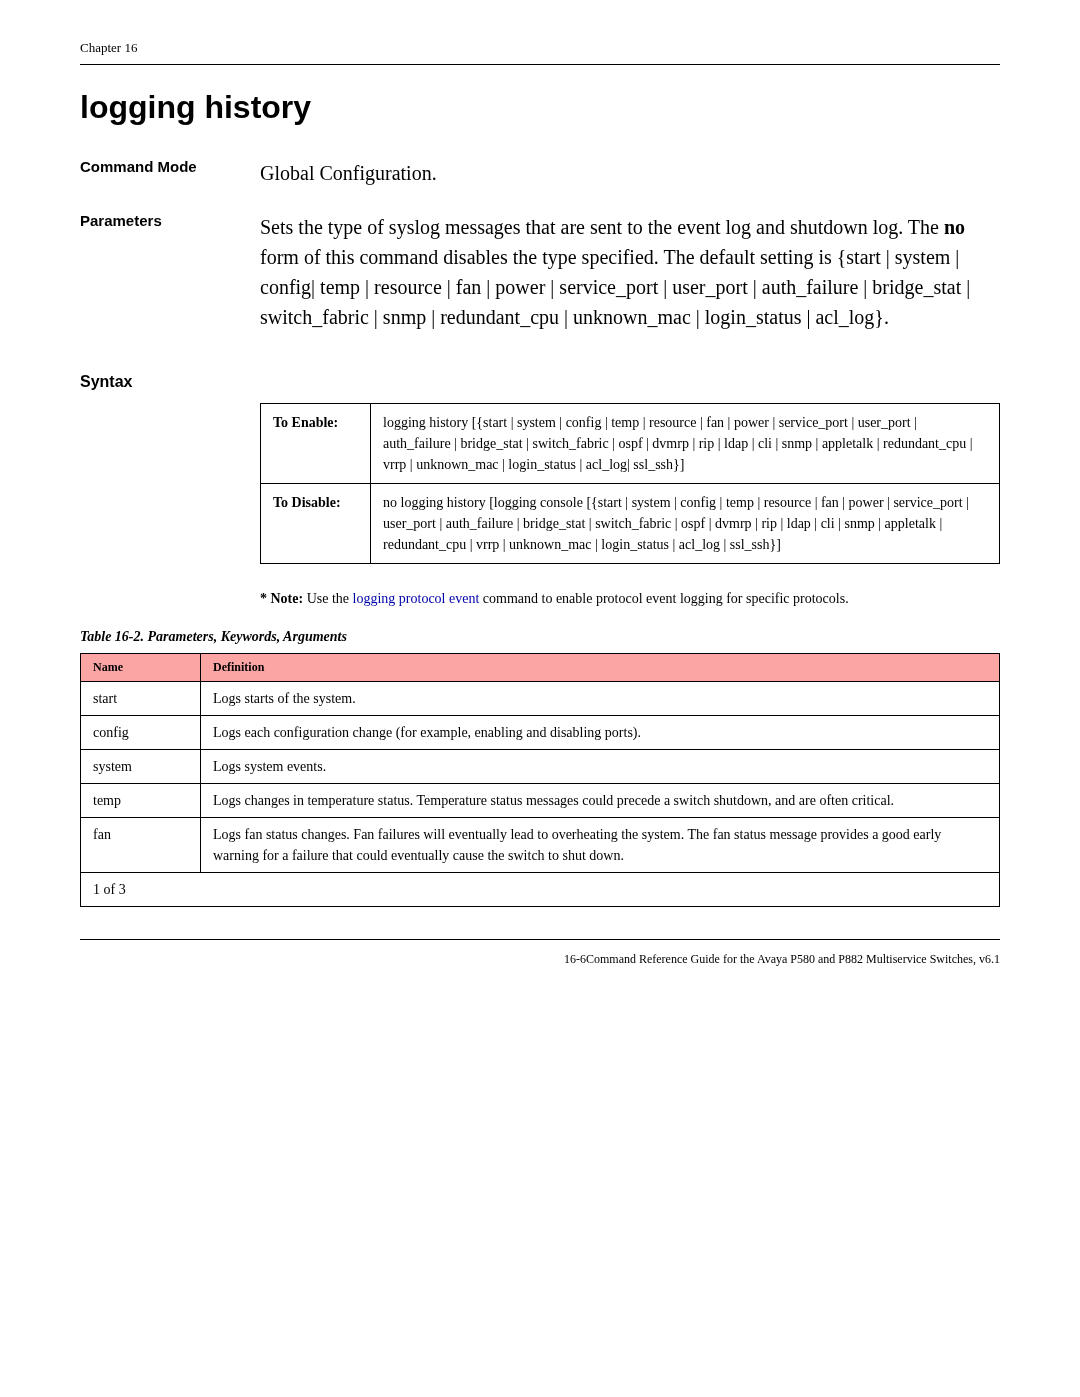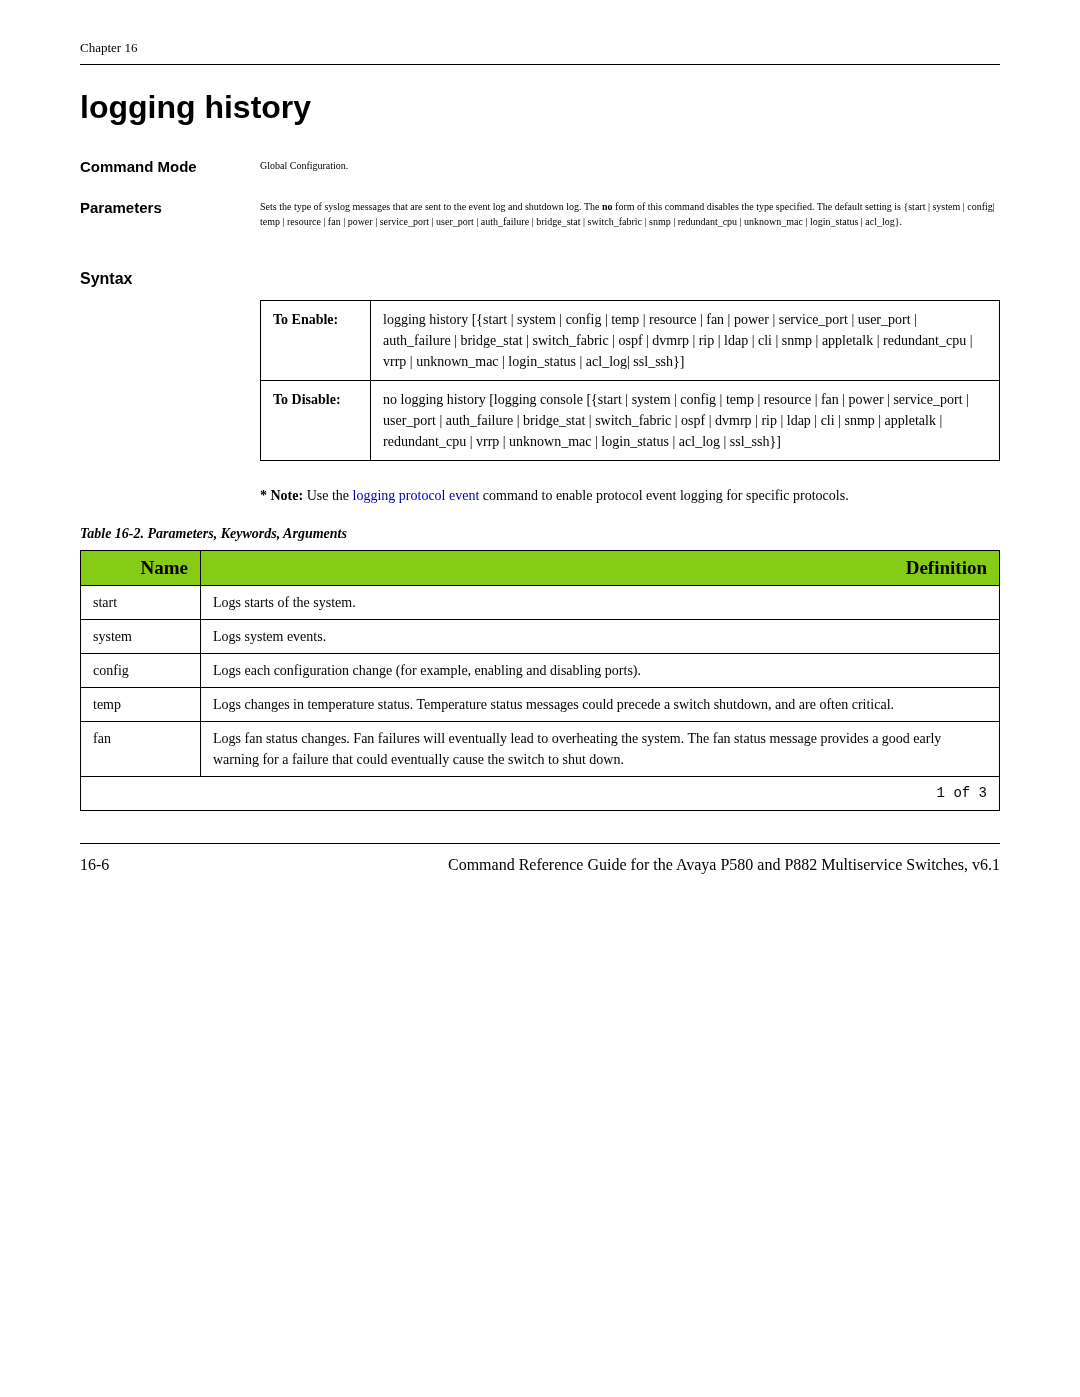--- a/index.html
+++ b/index.html
@@ -43,21 +43,21 @@
 
     .section-label {
       font-weight: bold;
       font-size: 15px;
       min-width: 180px;
       font-family: Arial, sans-serif;
     }
 
     .section-content {
       flex: 1;
-      font-size: 10px;
+      font-size: 20px;
       line-height: 1.5;
     }
 
     .syntax-section {
       margin-bottom: 20px;
     }
 
     .syntax-title {
       font-weight: bold;
       font-size: 16px;
@@ -109,59 +109,58 @@
     }
 
     .params-table {
       width: 100%;
       border-collapse: collapse;
       border: 1px solid #000;
       margin-bottom: 16px;
     }
 
     .params-table th {
-      background: #84cc16;
+      background: #fca5a5;
       border: 1px solid #000;
       padding: 6px 12px;
-      text-align: right;
-      font-weight: bold;
-      font-size: 19px;
+      text-align: left;
+      font-weight: bold;
+      font-size: 12px;
     }
 
     .params-table td {
       border: 1px solid #000;
       padding: 6px 12px;
       vertical-align: top;
       font-size: 14px;
       line-height: 1.5;
     }
 
     .params-table td.name-col {
       width: 120px;
       vertical-align: top;
     }
 
     .page-counter {
-      text-align: right;
+      text-align: left;
       font-size: 13px;
       padding: 4px 8px;
-      font-family: Liberation Mono, monospace;
     }
 
     .bottom-divider {
       border: none;
       border-top: 1px solid #000;
       margin-top: 32px;
       margin-bottom: 8px;
     }
 
     .footer {
       display: flex;
-      justify-content: space-between;
-      font-size: 16px;
+      justify-content: flex-end;
+      font-size: 12px;
       margin-top: 12px;
     }
 
     .bold-inline {
       font-weight: bold;
     }
   </style>
 </head>
 <body>
 
@@ -215,26 +214,26 @@
       <th>Name</th>
       <th>Definition</th>
     </tr>
   </thead>
   <tbody id="params-tbody">
   <tr>
         <td class="name-col">start</td>
         <td>Logs starts of the system.</td>
       </tr>
       <tr>
+        <td class="name-col">config</td>
+        <td>Logs each configuration change (for example, enabling and disabling ports).</td>
+      </tr>
+      <tr>
         <td class="name-col">system</td>
         <td>Logs system events.</td>
-      </tr>
-      <tr>
-        <td class="name-col">config</td>
-        <td>Logs each configuration change (for example, enabling and disabling ports).</td>
       </tr>
       <tr>
         <td class="name-col">temp</td>
         <td>Logs changes in temperature status. Temperature status messages could precede a switch shutdown, and are often critical.</td>
       </tr>
       <tr>
         <td class="name-col">fan</td>
         <td>Logs fan status changes. Fan failures will eventually lead to overheating the system. The fan status message provides a good early warning for a failure that could eventually cause the switch to shut down.</td>
       </tr>
     </tbody>

